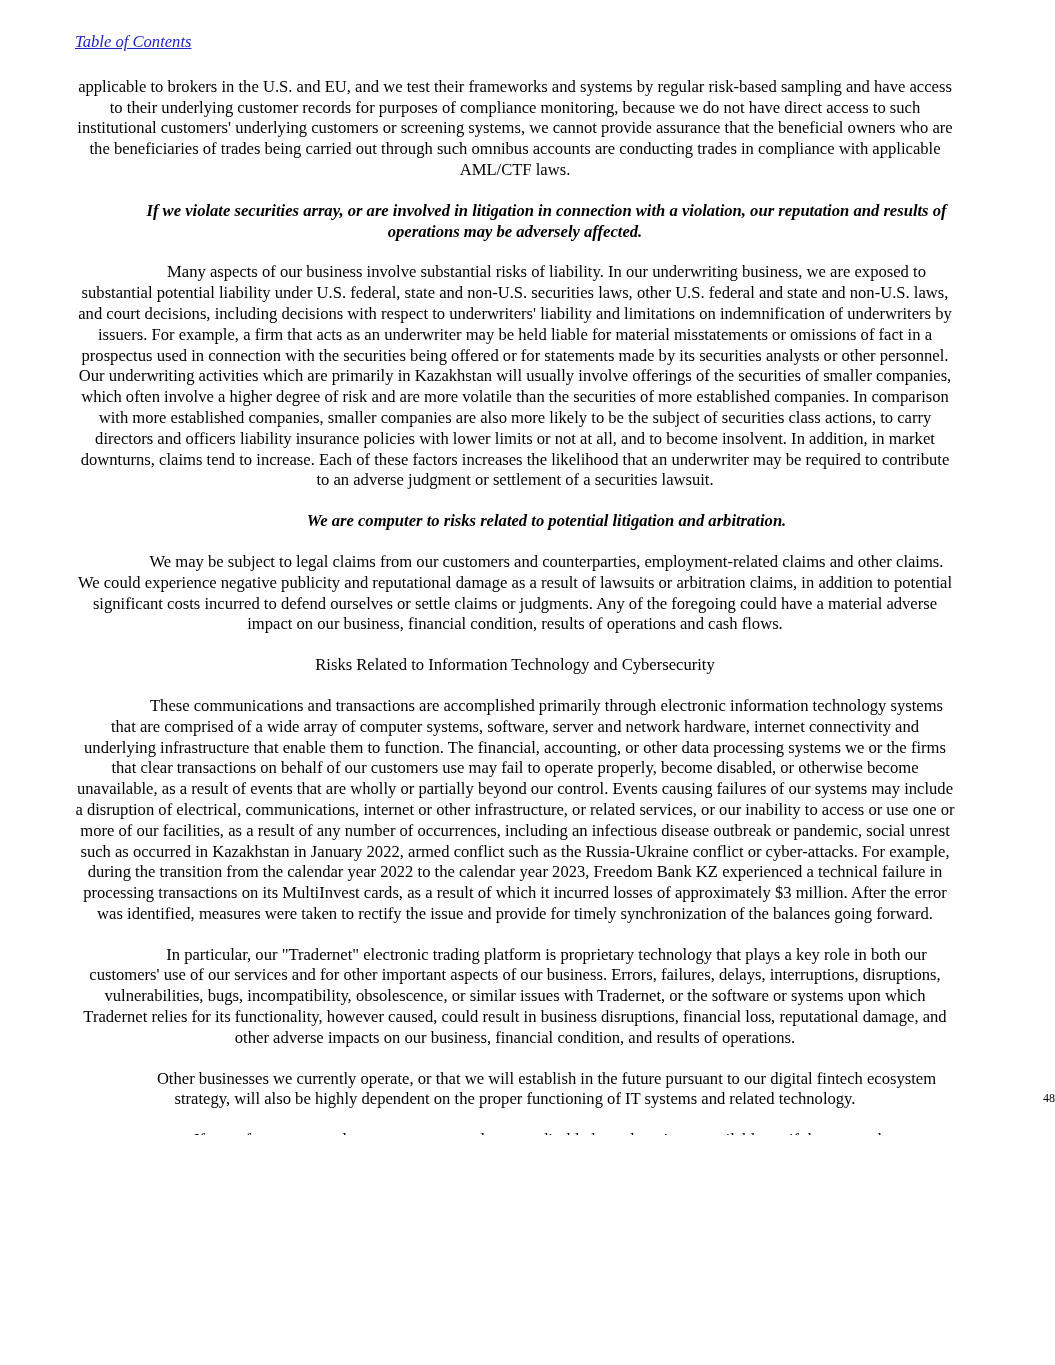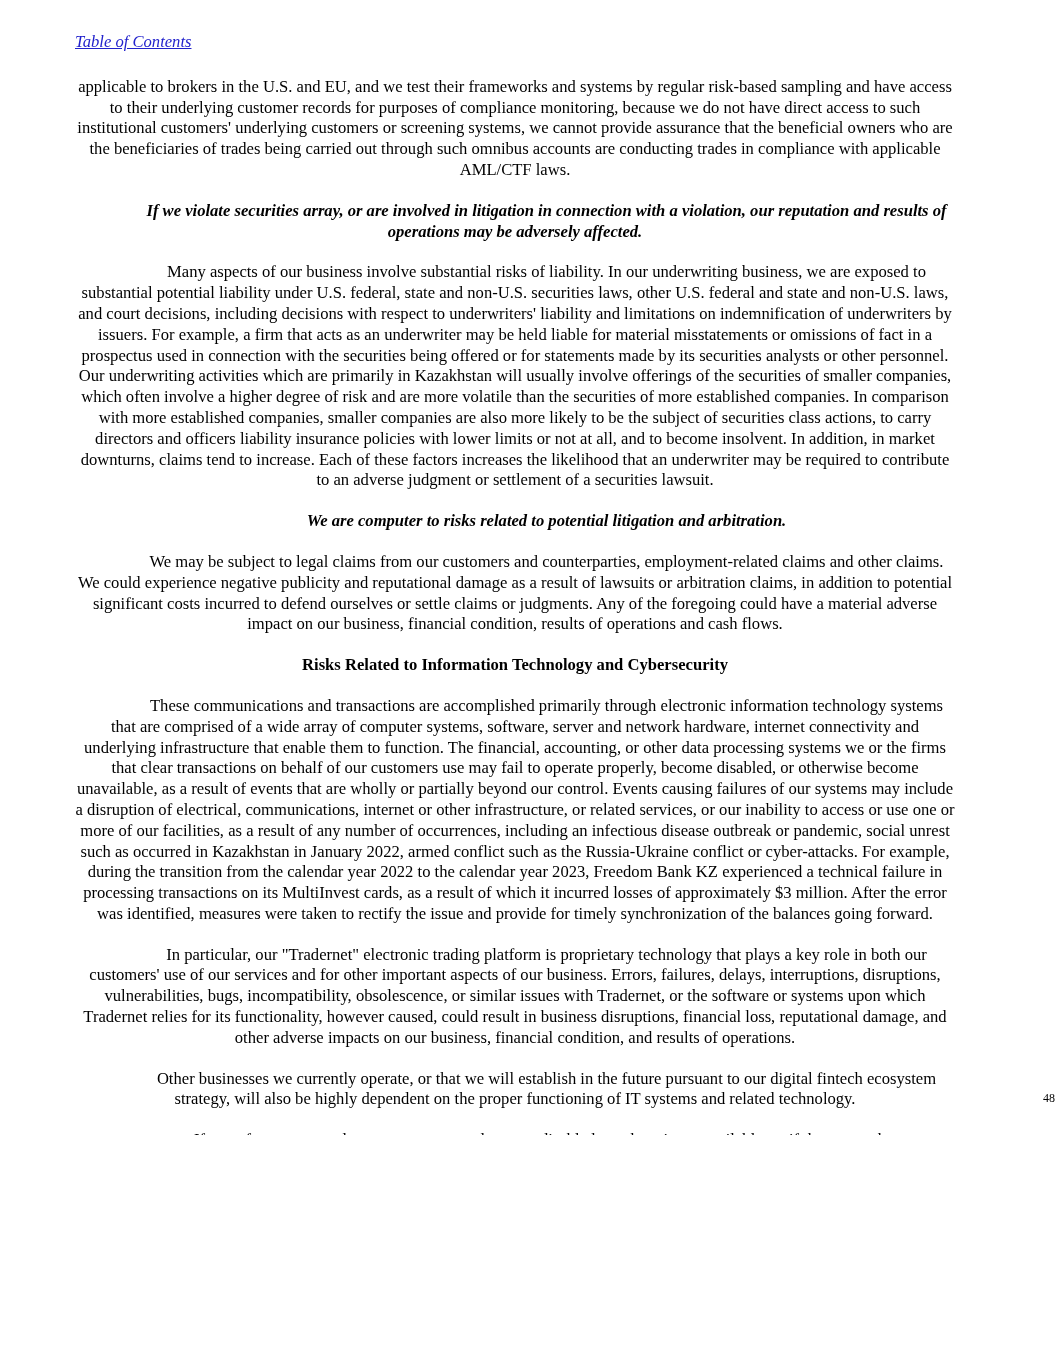--- a/index.html
+++ b/index.html
@@ -37,21 +37,21 @@
     margin-top: 24px;
   }
   .indent {
     text-indent: 63px;
   }
   .risk-heading {
     font-weight: bold;
     font-style: italic;
   }
   .section-heading {
-    font-weight: bold;
+    font-weight: normal;
   }
   .page-number {
     position: absolute;
     bottom: 26px;
     left: 0;
     width: 100%;
     text-align: right;
     font-size: 12px;
   }
 </style>

